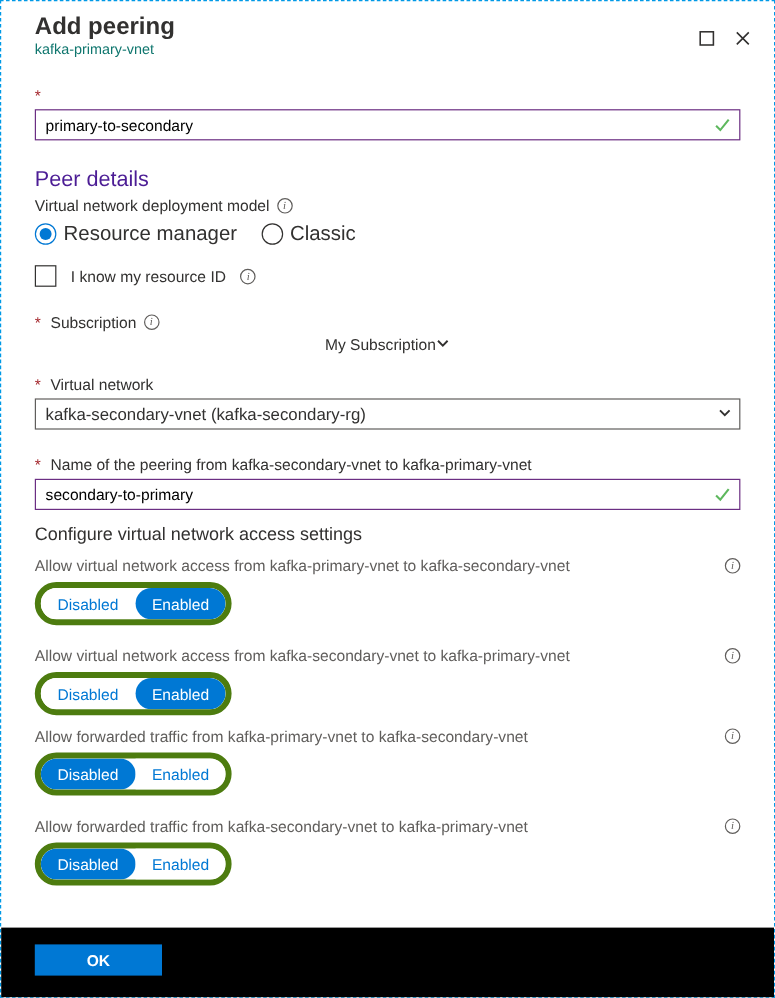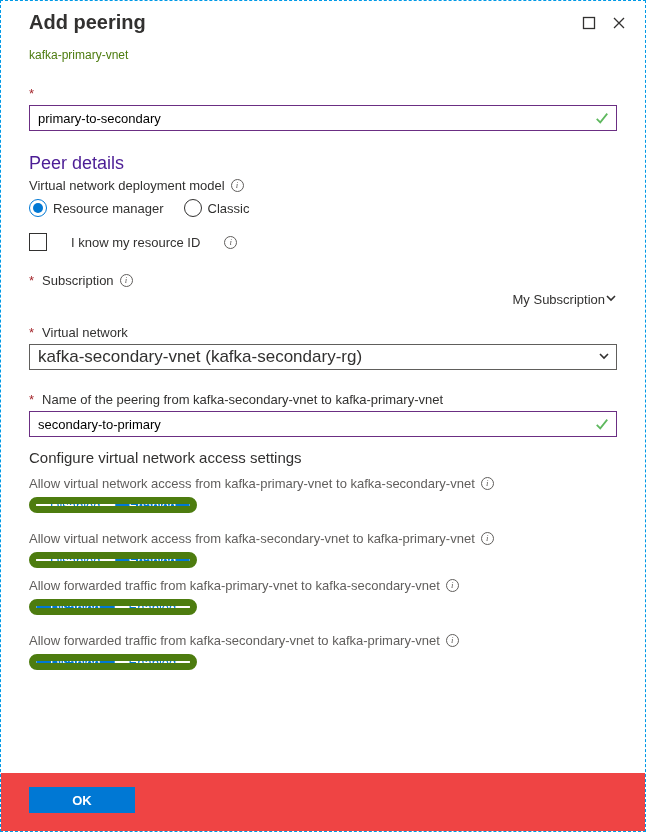--- a/index.html
+++ b/index.html
@@ -17,43 +17,43 @@
     height: 832px;
     border: 1px dashed #0099e6;
     position: relative;
     display: flex;
     flex-direction: column;
   }
   .header {
     padding: 10px 18px 8px 28px;
     display: flex;
     justify-content: space-between;
-    align-items: flex-start;
+    align-items: center;
   }
   .header-titles { display: flex; flex-direction: column; }
   .header-title { font-size: 20px; font-weight: 600; color: #323130; }
-  .header-subtitle { font-size: 12px; color: #4d7c0f; margin-top: 14px; }
+  .header-subtitle { font-size: 12px; color: #0f766e; margin-top: 0; }
   .header-actions { display: flex; gap: 14px; align-items: center; margin-top: 4px; }
   .hdr-btn { width: 16px; height: 16px; cursor: pointer; color: #323130; display:flex; align-items:center; justify-content:center; }
   .hdr-btn svg { width:14px; height:14px; }
 
   .body {
     flex: 1;
     padding: 6px 28px 10px 28px;
     overflow-y: auto;
   }
   
   .body::-webkit-scrollbar { width: 8px; }
   .body::-webkit-scrollbar-thumb { background:#c8c8c8; border-radius:0; }
 
   .field-label { font-size: 13px; color: #323130; margin-bottom: 4px; margin-top: 10px; display:flex; align-items:center; gap:6px;}
   .field-label .req { color: #a4262c; margin-right: 2px; }
   .section-title { font-size: 18px; font-weight: 400; color:#4c1d95; margin-top: 22px; margin-bottom: 4px; }
   .subsection { font-size: 15px; color:#323130; margin-top: 12px; margin-bottom: 2px; }
-  .desc-line { font-size: 13px; color:#605e5c; margin-top:10px; display:flex; align-items:center; gap:6px;}
+  .desc-line { font-size: 13px; color:#605e5c; margin-top:10px; display:flex; align-items:center; gap:6px;justify-content:space-between;}
 
   .info-icon {
     display:inline-flex; width:13px; height:13px;
     border:1px solid #605e5c; border-radius:50%;
     align-items:center; justify-content:center;
     font-size:9px; color:#605e5c; font-style:italic; font-family:Georgia,serif;
     line-height:1;
   }
 
   .text-input {
@@ -64,56 +64,56 @@
   }
   .text-input.valid { border-color: #6b2e83; padding-right: 12px; }
   .input-wrap { position: relative; }
   .check-icon {
     position:absolute; right:8px; top:50%; transform:translateY(-50%);
     width:14px; height:14px;
   }
   .check-icon svg { stroke:#5eb85e; stroke-width:2; fill:none; }
 
   .radio-row { display:flex; gap:20px; margin-top:6px; align-items:center;}
-  .radio-opt { display:flex; gap:6px; align-items:center; cursor:pointer; font-size:13px; color:#323130;}
+  .radio-opt { display:flex; gap:6px; align-items:center; cursor:pointer; font-size:17px; color:#323130;}
   .radio-circle {
     width:18px; height:18px; border:1px solid #323130; border-radius:50%;
     display:flex; align-items:center; justify-content:center;
   }
   .radio-circle.selected::after {
     content:""; width:10px; height:10px; border-radius:50%; background:#0078d4;
   }
   .radio-circle.selected { border-color:#0078d4; }
 
-  .checkbox-row { display:flex; gap:24px; align-items:center; margin-top:16px; cursor:pointer;}
+  .checkbox-row { display:flex; gap:12px; align-items:center; margin-top:16px; cursor:pointer;}
   .checkbox-box { width:18px; height:18px; border:1px solid #323130; }
 
   .combo {
     width:100%; height:26px; border:1px solid #605e5c;
-    padding:3px 28px 3px 8px; font-size:17px;
+    padding:3px 28px 3px 8px; font-size:14px;
     position:relative; display:flex; align-items:center; cursor:default;
   }
   .combo .chev { position:absolute; right:6px; top:50%; transform:translateY(-50%); }
 
-  .sub-row { display:flex; justify-content:flex-end; align-items:center; margin-top:4px; }
+  .sub-row { display:flex; justify-content:center; align-items:center; margin-top:4px; }
   .sub-val { font-size:13px; color:#323130; }
 
   .pill-toggle {
-    display:inline-flex; border:7px solid #4d7c0f; border-radius:999px;
-    overflow:hidden; margin-top:6px; height:16px;
+    display:inline-flex; border:5px solid #4d7c0f; border-radius:999px;
+    overflow:hidden; margin-top:6px; height:36px;
   }
   .pill-seg {
     padding: 0 14px; font-size:13px; display:flex; align-items:center;
     cursor:pointer; color:#0078d4; background:#fff;
   }
   .pill-seg.active { background:#0078d4; color:#fff; border-radius:999px; }
 
   .footer {
     padding: 14px 28px 18px 28px;
-    background:#ef4444;
+    background:#000000;
   }
   .ok-btn {
     width: 106px; height: 26px; background:#0078d4; color:#fff;
     border:none; font-size:13px; cursor:pointer; font-weight:600;
   }
   .chev-down svg, .combo .chev svg { width:12px; height:12px; stroke:#323130; stroke-width:1.6; fill:none;}
 </style>
 </head>
 <body>
 

